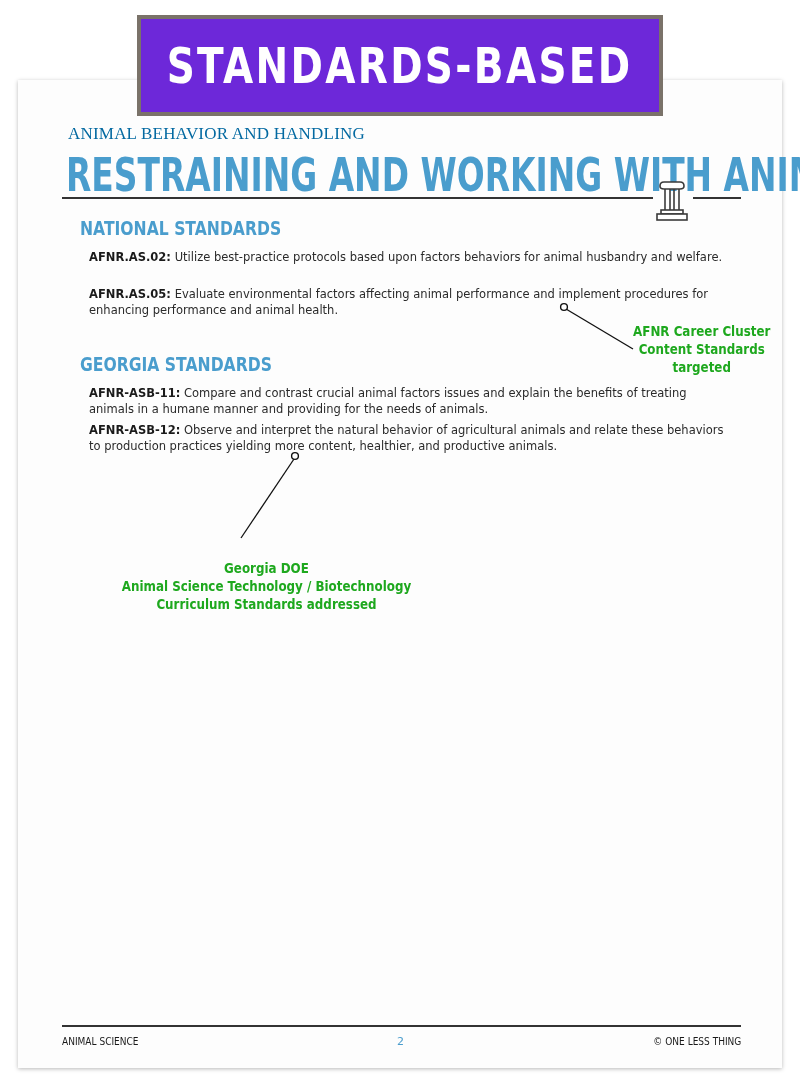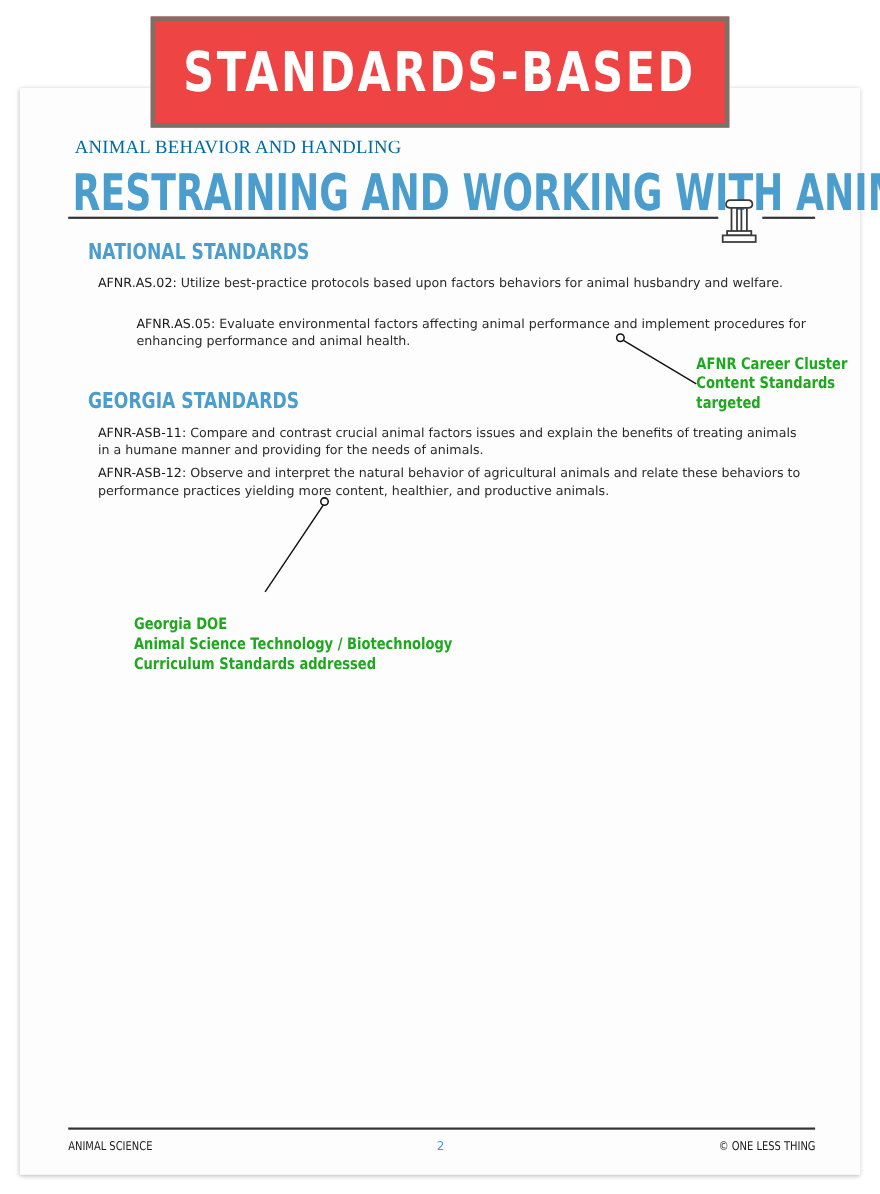--- a/index.html
+++ b/index.html
@@ -15,21 +15,21 @@
     left: 18px; top: 80px;
     width: 764px; height: 988px;
     background: #fdfdfd;
     box-shadow: 0 1px 4px rgba(0,0,0,0.28);
   }
   .banner {
     position: absolute;
     left: 137px; top: 15px;
     width: 526px; height: 101px;
     box-sizing: border-box;
-    background: #ef4444;
+    background: #6d28d9;
     border: 4px solid #7a7269;
     display: flex; align-items: center; justify-content: center;
     z-index: 5;
   }
   .banner-text {
     color: #ffffff;
     font-family: "DejaVu Sans", sans-serif;
     font-weight: bold;
     font-size: 50px;
     letter-spacing: 3px;
@@ -86,27 +86,27 @@
   }
   .std {
     position: absolute;
     left: 89px;
     width: 640px;
     font-family: "DejaVu Sans", sans-serif;
     font-size: 11.5px;
     line-height: 16px;
     color: #2a2a2a;
   }
-  .std .code { font-weight: normal; color: #1a1a1a; }
+  .std .code { font-weight: bold; color: #1a1a1a; }
   .callout {
     position: absolute;
     font-family: "DejaVu Sans", sans-serif;
     font-weight: bold;
     color: #1ea81e;
-    text-align: left;
+    text-align: center;
     font-size: 14.5px;
     line-height: 18px;
     white-space: nowrap;
   }
   .callout .inner {
     display: inline-block;
     transform: scaleX(0.82);
     transform-origin: center top;
   }
   svg.leader { position: absolute; left: 0; top: 0; overflow: visible; }
@@ -152,31 +152,31 @@
     <rect x="6" y="30" width="22" height="4"></rect>
     <rect x="2" y="34" width="30" height="6"></rect>
   </g>
 </svg>
 
 <div class="section-heading" style="top:216px;">NATIONAL STANDARDS</div>
 
 <div class="std" style="top:249px;">
   <span class="code">AFNR.AS.02:</span><span> Utilize best-practice protocols based upon factors behaviors for animal husbandry and welfare.</span>
 </div>
-<div class="std" style="top:286px;margin-left:35px;">
+<div class="std" style="top:286px;">
   <span class="code">AFNR.AS.05:</span><span> Evaluate environmental factors affecting animal performance and implement procedures for enhancing performance and animal health.</span>
 </div>
 
 <div class="section-heading" style="top:352px;">GEORGIA STANDARDS</div>
 
 <div class="std" style="top:385px;">
   <span class="code">AFNR-ASB-11:</span><span> Compare and contrast crucial animal factors issues and explain the benefits of treating animals in a humane manner and providing for the needs of animals.</span>
 </div>
 <div class="std" style="top:422px;">
-  <span class="code">AFNR-ASB-12:</span><span> Observe and interpret the natural behavior of agricultural animals and relate these behaviors to performance practices yielding more content, healthier, and productive animals.</span>
+  <span class="code">AFNR-ASB-12:</span><span> Observe and interpret the natural behavior of agricultural animals and relate these behaviors to production practices yielding more content, healthier, and productive animals.</span>
 </div>
 
 <svg class="leader" width="800" height="1085">
   <line x1="566" y1="309" x2="633" y2="349" stroke="#111" stroke-width="1.3"></line>
   <circle cx="564" cy="307" r="3.4" fill="#fff" stroke="#111" stroke-width="1.4"></circle>
   <line x1="294" y1="459" x2="241" y2="538" stroke="#111" stroke-width="1.3"></line>
   <circle cx="295" cy="456" r="3.4" fill="#fff" stroke="#111" stroke-width="1.4"></circle>
 </svg>
 
 <div class="callout" style="left:618px; top:322px; width:156px;">

